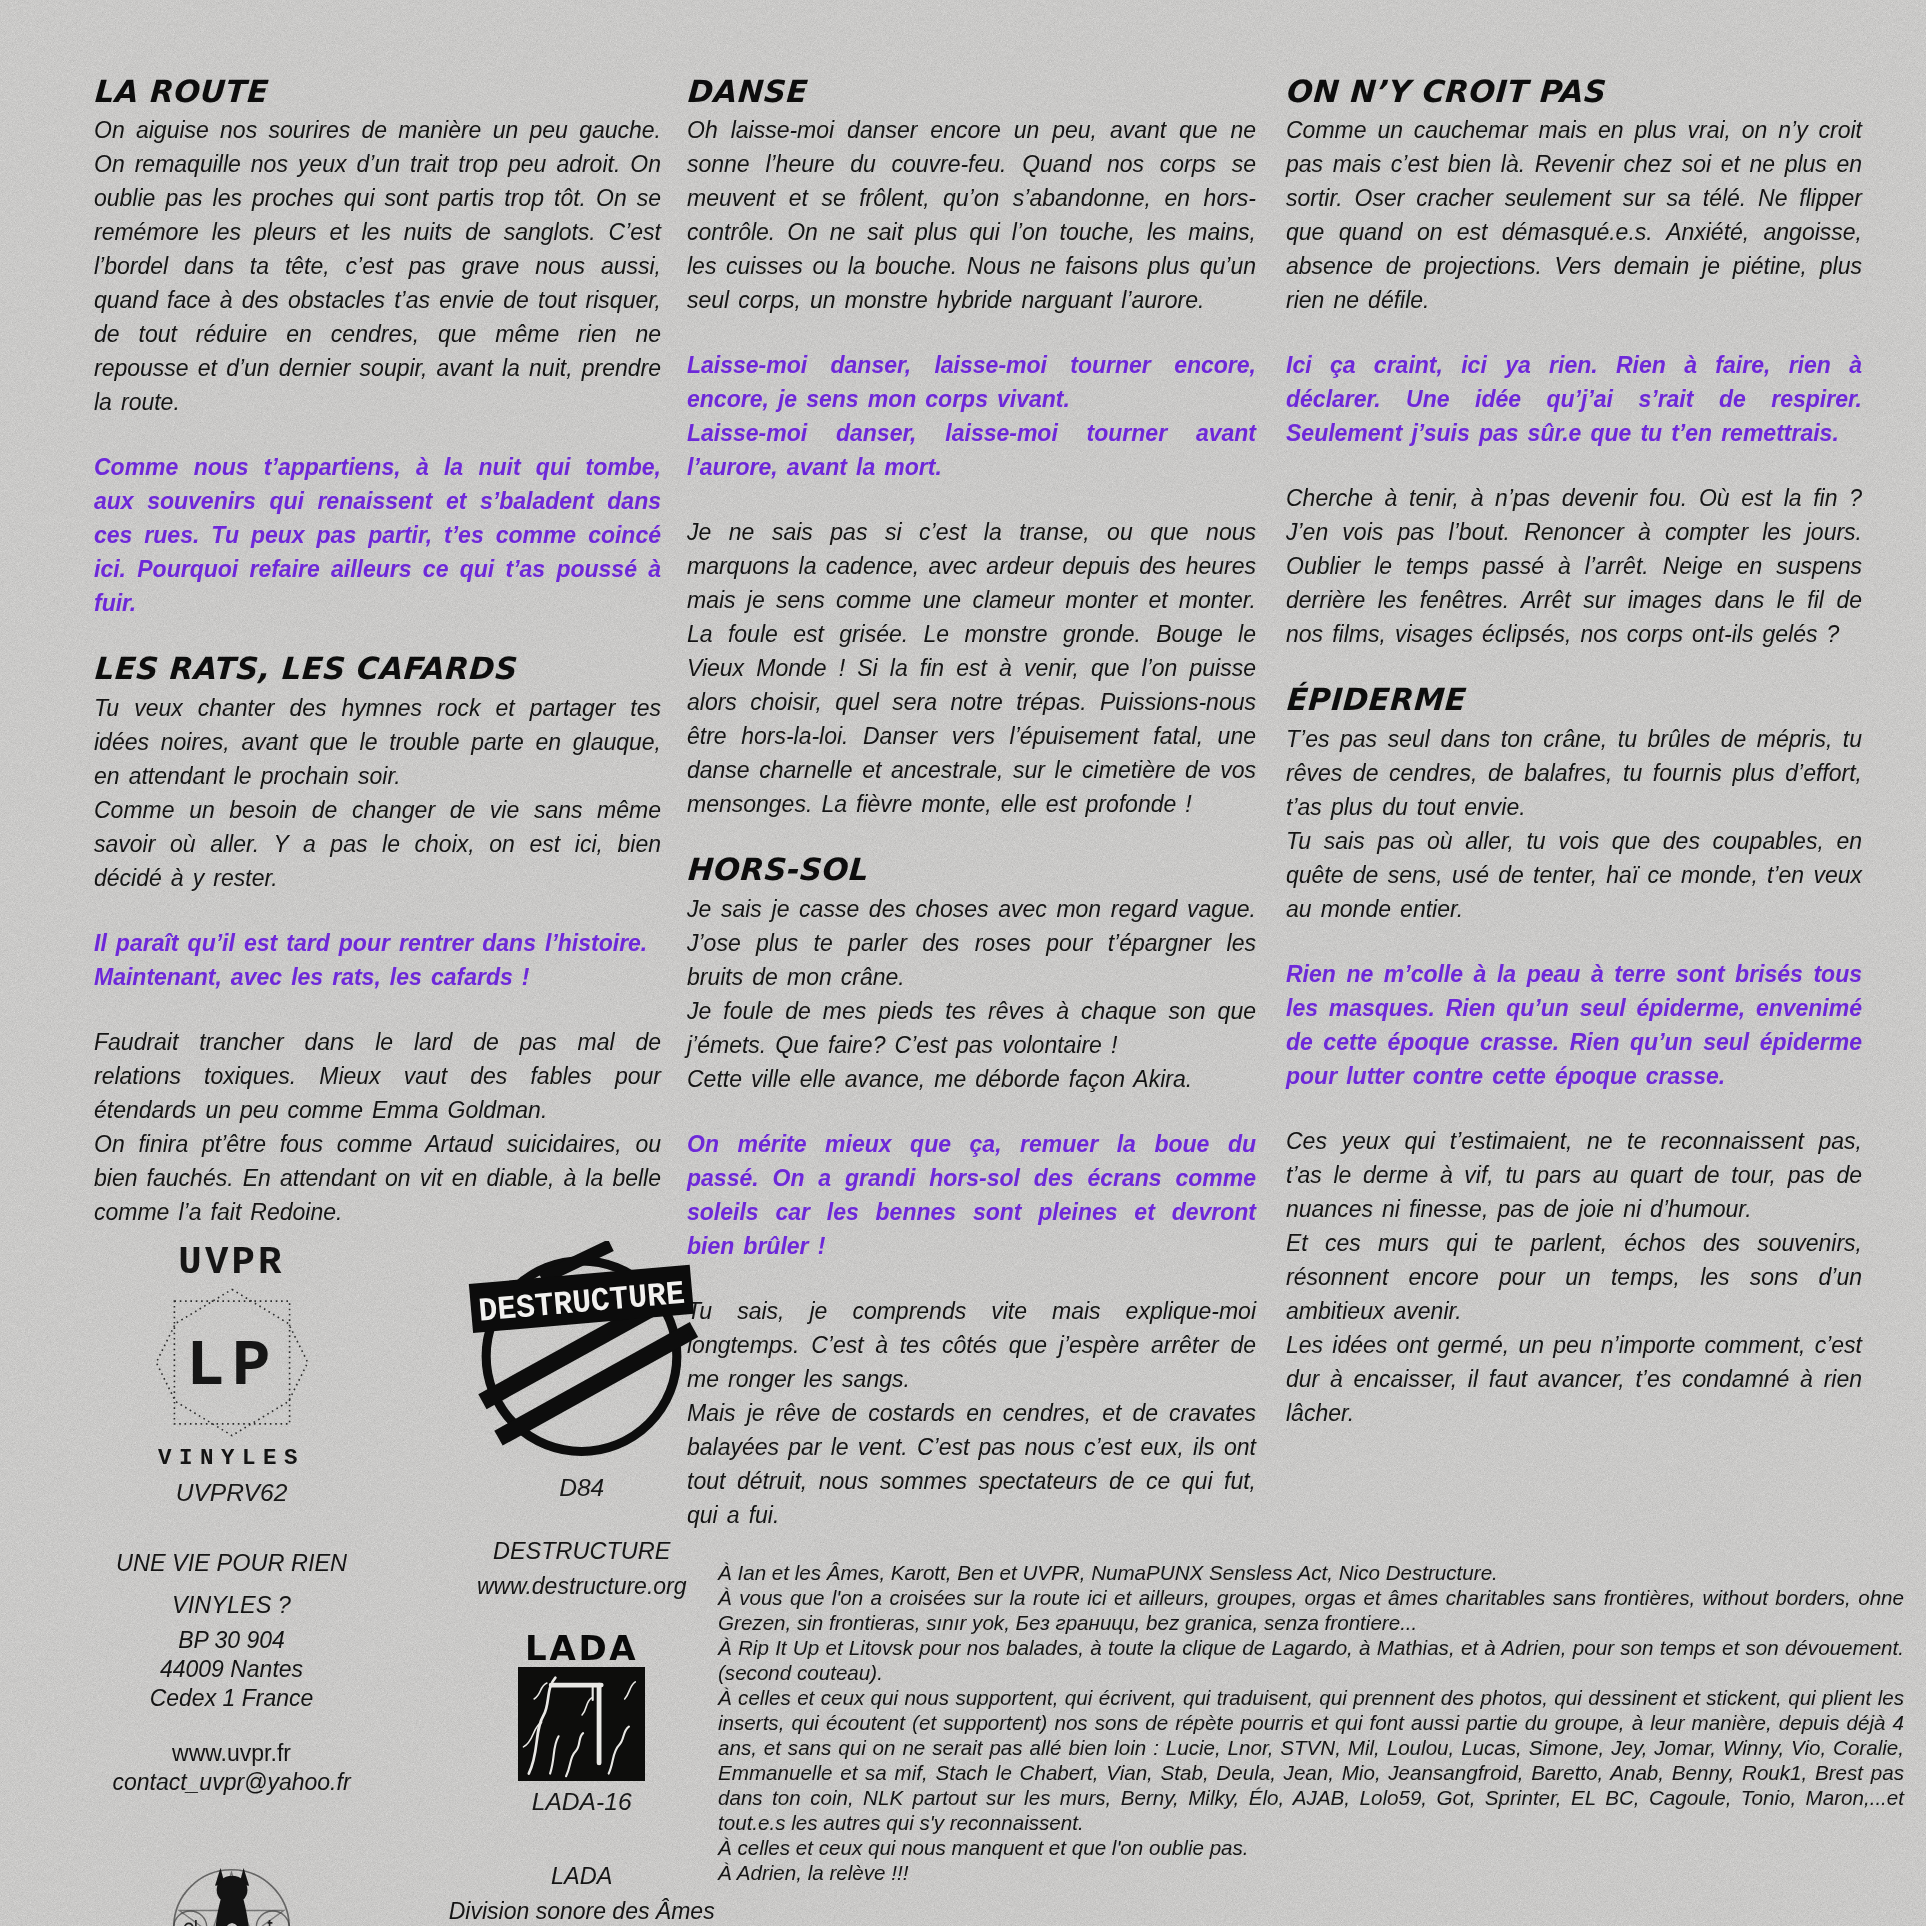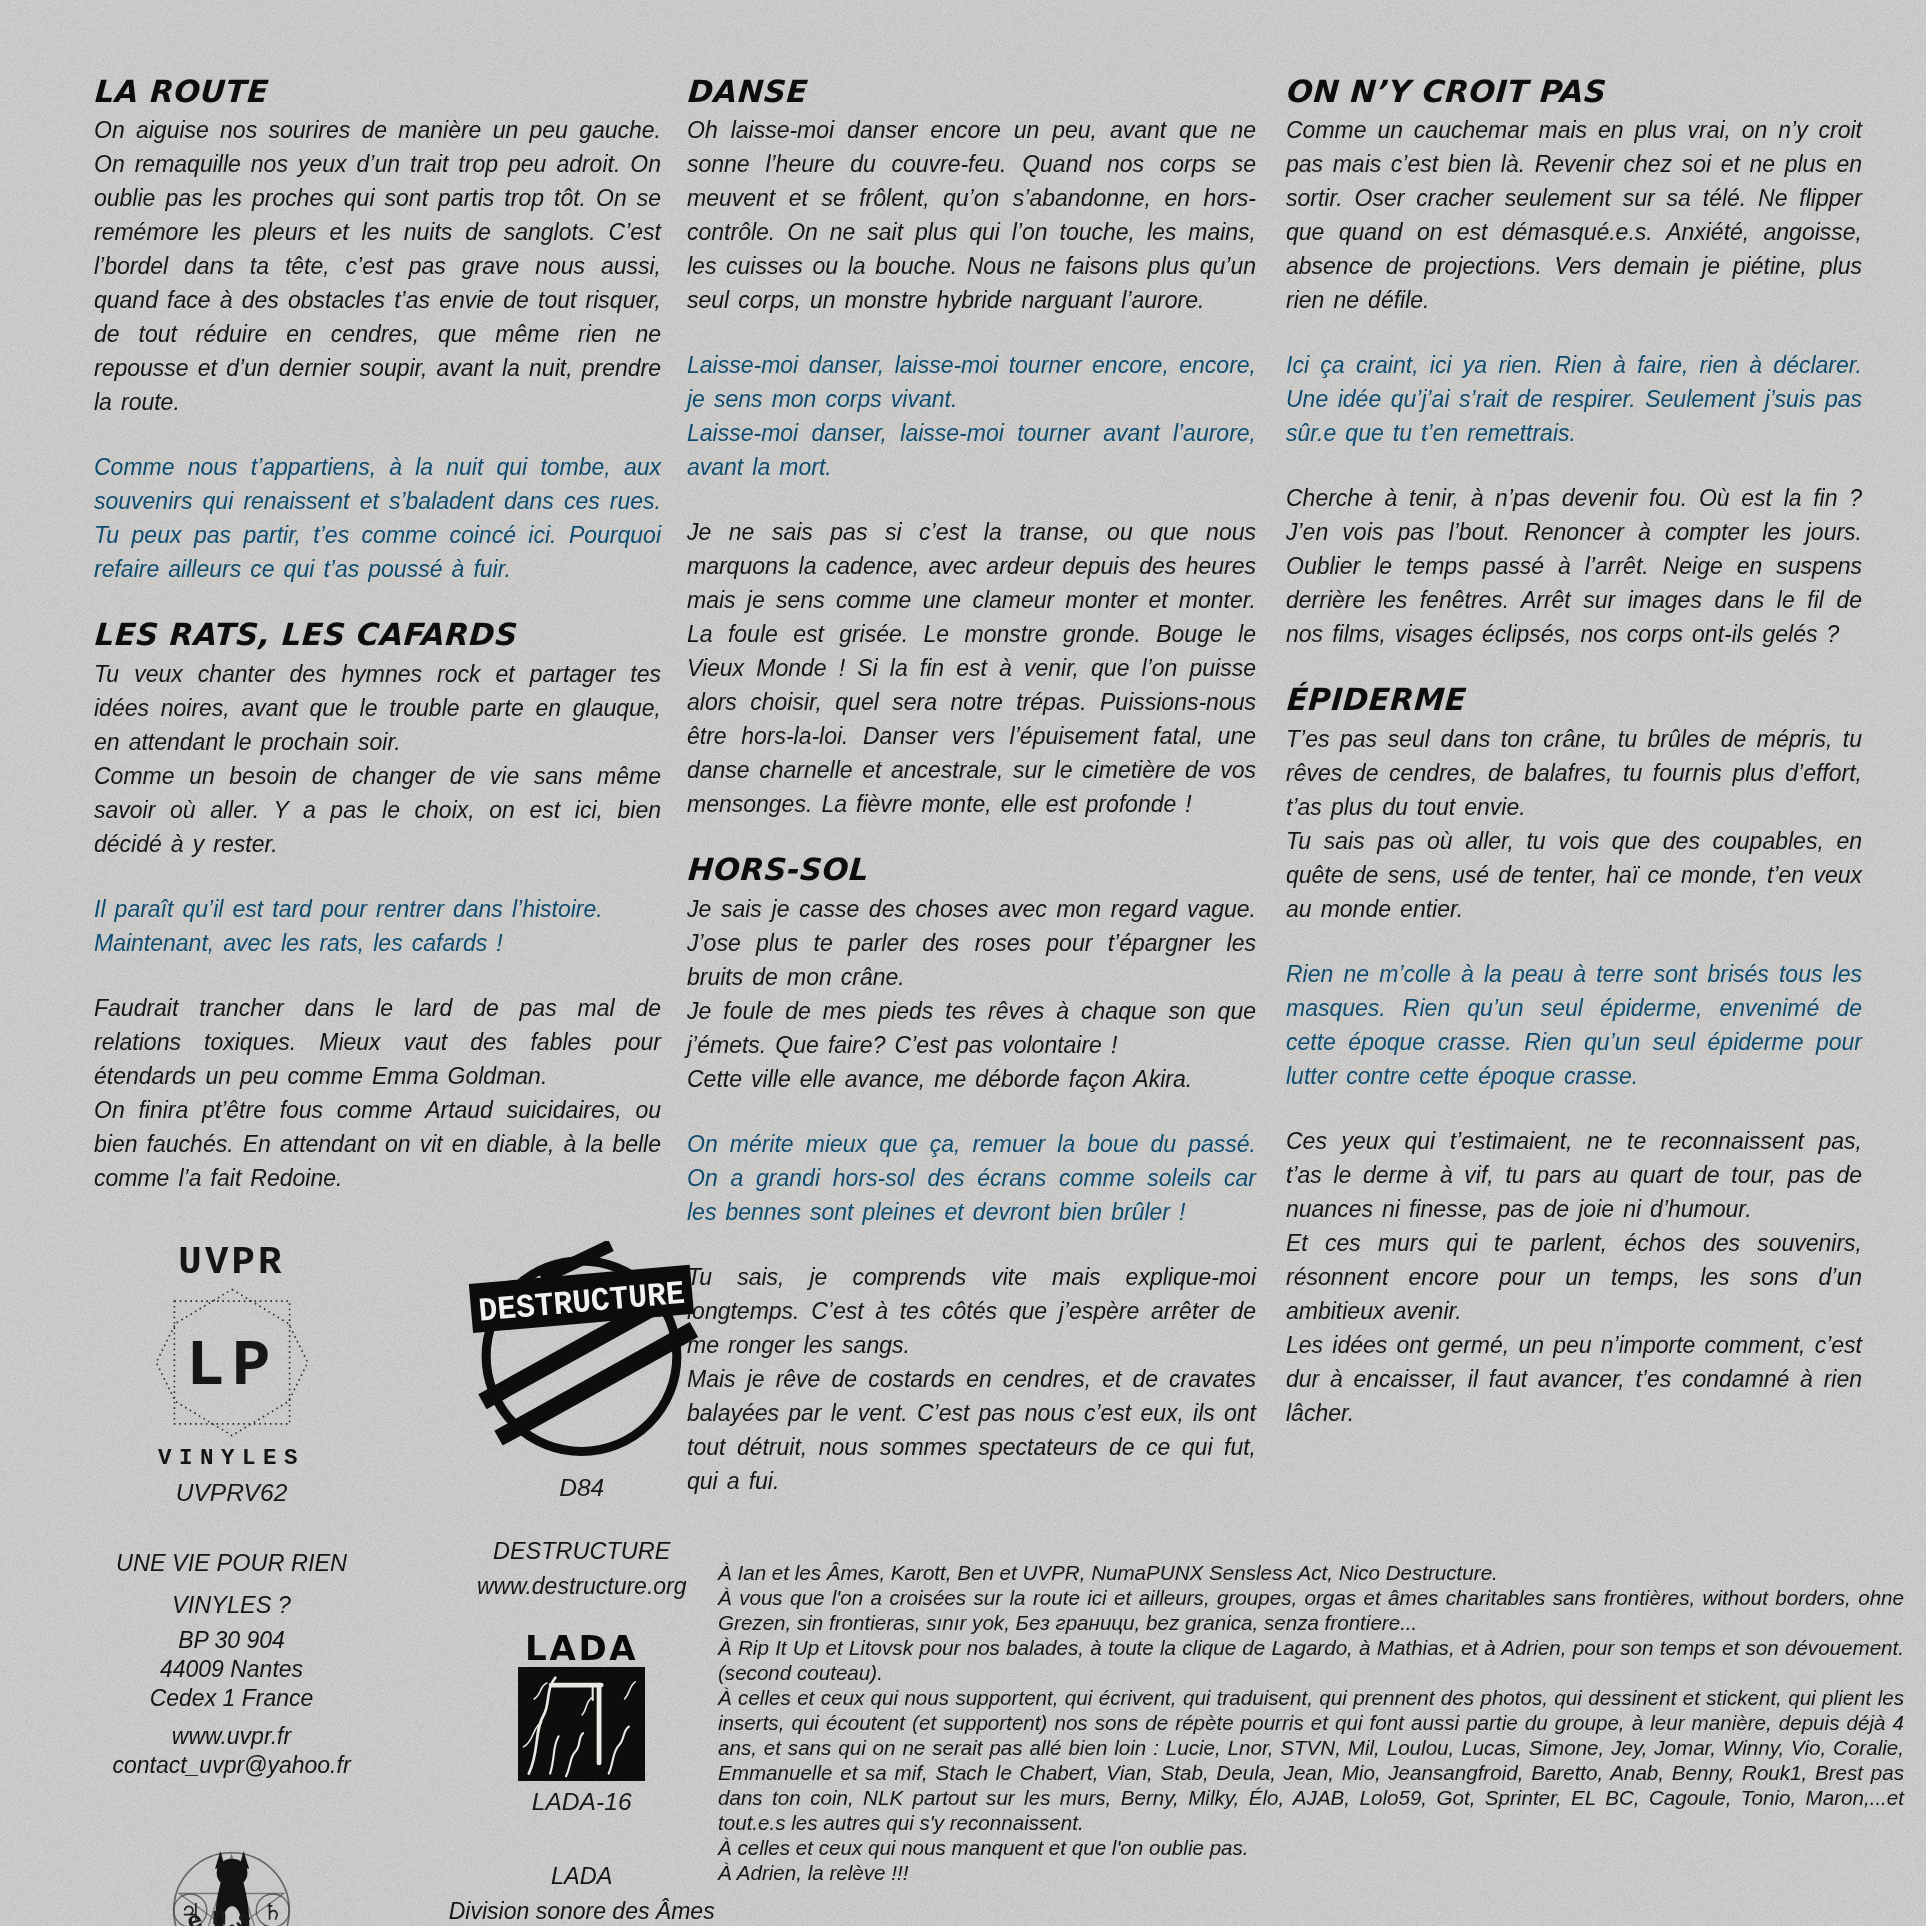--- a/index.html
+++ b/index.html
@@ -25,35 +25,35 @@
     transform:skewX(-4deg);transform-origin:left bottom;
     margin:0 0 4.3px 0;
   }
   .blk-p,.blk-b{
     font-style:italic;
     font-size:23px;line-height:34px;
     text-align:justify;text-justify:inter-word;
     word-spacing:2.7px;letter-spacing:0;
     margin:0;
   }
-  .blk-b{font-weight:normal;color:#0c4a6e;}
+  .blk-b{font-weight:bold;color:#6d28d9;}
   .blk-gap{height:31px;}
 
   .labels{
     position:absolute;left:94px;top:1241px;width:679px;z-index:2;
     display:grid;grid-template-columns:275px 404px;
   }
   .label-col{display:flex;flex-direction:column;align-items:center;text-align:center;}
   .label-col.right{padding-left:21.4px;}
   .mono{font-family:"Liberation Mono", monospace;}
   .uvpr-word{font-family:"Liberation Mono", monospace;font-weight:bold;font-size:39px;letter-spacing:3.2px;color:#151515;}
   .catalog{font-style:italic;font-size:24.6px;margin-top:7.5px;color:#191919;}
   .lbl-name{font-style:italic;font-size:23.5px;line-height:42px;margin-top:35px;}
   .lbl-line{font-style:italic;font-size:23px;line-height:29px;}
-  .lbl-web{font-style:italic;font-size:23px;line-height:29px;margin-top:9px;}
+  .lbl-web{font-size:23px;line-height:29px;margin-top:26px;}
   .lbl-email{font-style:italic;font-size:23px;line-height:29px;}
   .saoa-block{margin-top:37px;}
   .dest-name-block{margin-top:28px;}
   .lada-wrap{margin-top:30px;display:flex;flex-direction:column;align-items:center;}
   .lada-title{
     font-family:"DejaVu Sans", sans-serif;font-weight:900;
     font-size:34px;letter-spacing:2.7px;color:#0a0a0a;line-height:34px;
   }
   .lada-box{width:127px;height:114px;background:#0d0d0c;margin-top:2.1px;}
   .lada-info{margin-top:18px;width:299px;}

